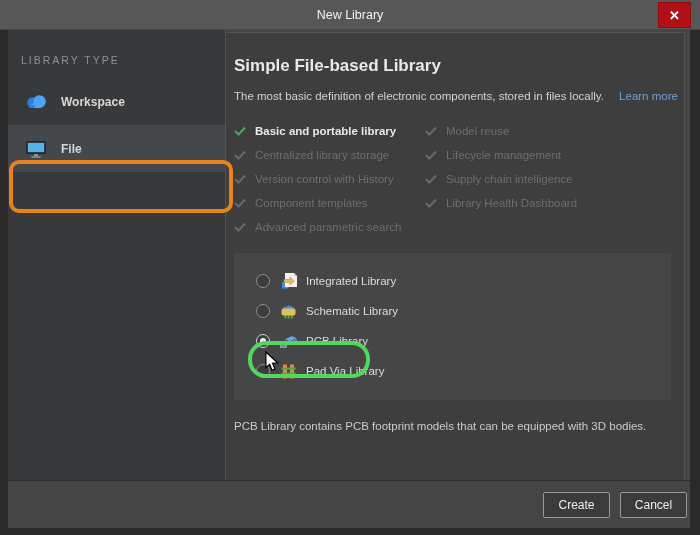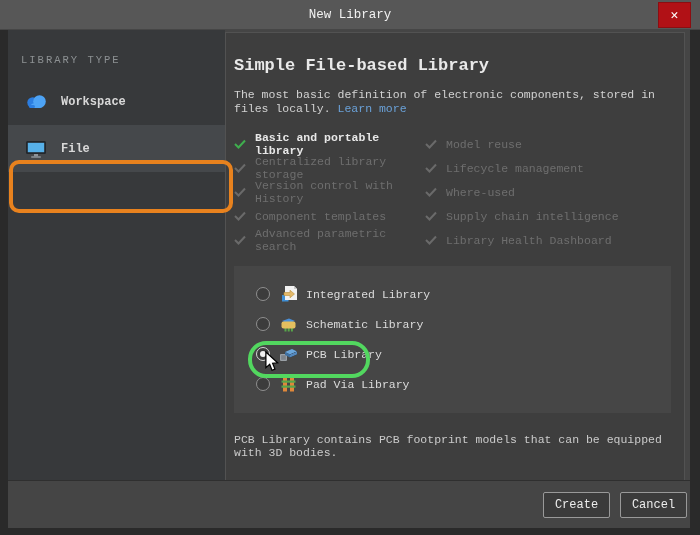--- a/index.html
+++ b/index.html
@@ -1,20 +1,20 @@
 <!DOCTYPE html>
 <html><head>
 <meta charset="utf-8">
 <style>
   * { margin:0; padding:0; box-sizing:border-box; }
   html,body { background:#1e1e1e; }
   .window{
     position:relative; width:700px; height:535px;
     background:#2a2a2a; overflow:hidden;
-    font-family:Liberation Mono, monospace;
+    font-family:Liberation Sans, sans-serif;
     -webkit-font-smoothing:antialiased;
   }
   
   .titlebar{
     position:absolute; top:0; left:0; right:0; height:30px;
     background:#575757; border-bottom:1px solid #464646;
   }
   .titlebar .title{
     position:absolute; left:0; right:0; top:0; height:30px;
     text-align:center; line-height:30px;
@@ -52,21 +52,21 @@
   .main{
     position:absolute; left:217px; top:2px; width:460px; height:460px;
     background:#3e3e3e; border:1px solid #525252;
   }
   .main-inner{ padding:23px 14px 0 8px; }
   .main-title{ font-size:17px; font-weight:600; color:#e9e9e9; margin-bottom:13px; }
   .main-desc{
     font-size:11.5px; line-height:14px; color:#d2d2d2;
     width:450px; margin-bottom:16px;
   }
-  .learn-link{ color:#6aa1d8; text-decoration:none; cursor:pointer; }
+  .learn-link{ color:#6aa1d8; text-decoration:none; cursor:pointer;margin-left:12px; }
   .features{ display:flex; }
   .feat-col1{ width:191px; }
   .feat-col2{ flex:1; }
   .feat-row{ height:24px; display:flex; align-items:center; gap:9px; font-size:11.5px; }
   .feat-row .chk{ display:flex; }
   .feat-row.active .chk{ color:#3fae4e; }
   .feat-row.active .flabel{ color:#e8e8e8; font-weight:600; }
   .feat-row.inactive .chk{ color:#6a6a6a; }
   .feat-row.inactive .flabel{ color:#6e6e6e; }
   
@@ -211,28 +211,20 @@
                 </span>
               <span class="flabel">Model reuse</span>
             </div>
             <div class="feat-row inactive">
               <span class="chk">
                   <svg width="12" height="10" viewBox="0 0 12 10">
                     <path d="M1 5 L4.5 8.5 L11 1.5" stroke="currentColor" stroke-width="2" fill="none"></path>
                   </svg>
                 </span>
               <span class="flabel">Lifecycle management</span>
-            </div>
-            <div class="feat-row inactive">
-              <span class="chk">
-                  <svg width="12" height="10" viewBox="0 0 12 10">
-                    <path d="M1 5 L4.5 8.5 L11 1.5" stroke="currentColor" stroke-width="2" fill="none"></path>
-                  </svg>
-                </span>
-              <span class="flabel">Where-used</span>
             </div>
             <div class="feat-row inactive">
               <span class="chk">
                   <svg width="12" height="10" viewBox="0 0 12 10">
                     <path d="M1 5 L4.5 8.5 L11 1.5" stroke="currentColor" stroke-width="2" fill="none"></path>
                   </svg>
                 </span>
               <span class="flabel">Supply chain intelligence</span>
             </div>
             <div class="feat-row inactive">

